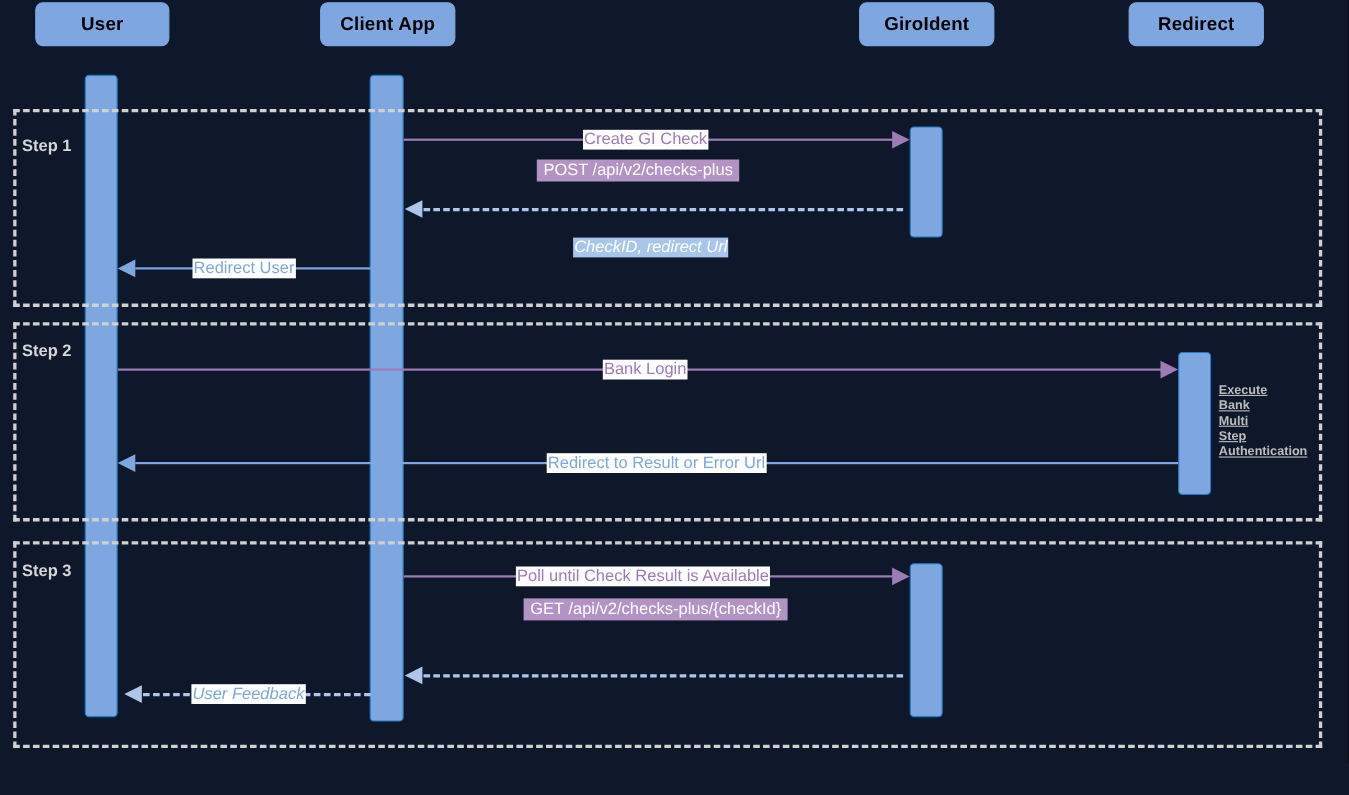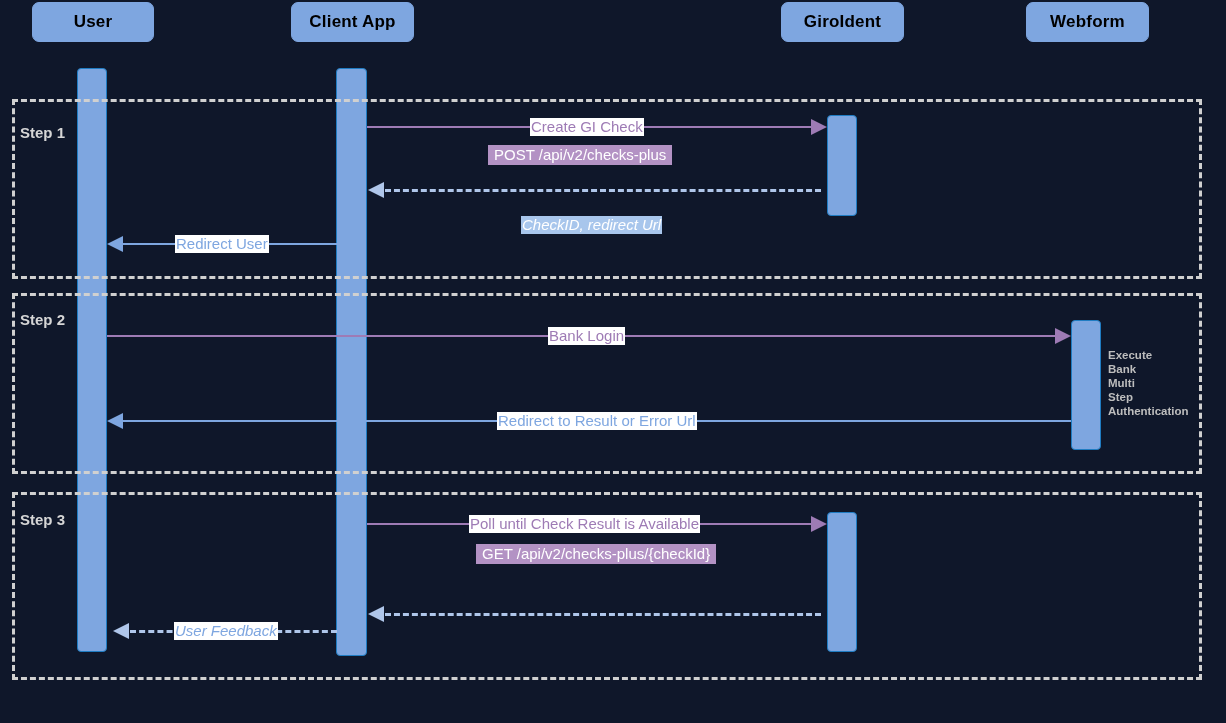--- a/index.html
+++ b/index.html
@@ -142,21 +142,21 @@
 
   <div class="participant" style="left:291px; top:2px; width:121px; height:38px;">
     <span>Client App</span>
   </div>
 
   <div class="participant" style="left:781px; top:2px; width:121px; height:38px;">
     <span>GiroIdent</span>
   </div>
 
   <div class="participant" style="left:1026px; top:2px; width:121px; height:38px;">
-    <span>Webform</span>
+    <span>Redirect</span>
   </div>
 
   <div class="activation" style="left:77px; top:68px; width:30px; height:584px;"></div>
 
   <div class="activation" style="left:336px; top:68px; width:31px; height:588px;"></div>
 
   <div class="activation" style="left:827px; top:115px; width:30px; height:101px;"></div>
 
   <div class="activation" style="left:1071px; top:320px; width:30px; height:130px;"></div>
 
@@ -180,21 +180,21 @@
   <div class="arrow left-blue" style="left:107px; top:236px;"></div>
   <div class="msg-label lbl-blue" style="left:175px; top:235px;">Redirect User</div>
 
   <div class="step-frame" style="left:12px; top:293px; width:1190px; height:181px;"></div>
   <div class="step-label" style="left:20px; top:311px;">Step 2</div>
 
   <div class="msg-line solid-purple" style="left:107px; top:335px; width:950px;"></div>
   <div class="arrow right-purple" style="left:1055px; top:328px;"></div>
   <div class="msg-label lbl-purple" style="left:548px; top:327px;">Bank Login</div>
 
-  <div class="side-note" style="left:1108px; top:348px; width:110px;">Execute
+  <div class="side-note" style="left:1108px; top:348px; width:110px;text-decoration:underline;">Execute
 Bank
 Multi
 Step
 Authentication</div>
 
   <div class="msg-line solid-blue" style="left:123px; top:420px; width:948px;"></div>
   <div class="arrow left-blue" style="left:107px; top:413px;"></div>
   <div class="msg-label lbl-blue" style="left:497px; top:412px;">Redirect to Result  or Error Url</div>
 
   <div class="step-frame" style="left:12px; top:492px; width:1190px; height:188px;"></div>

